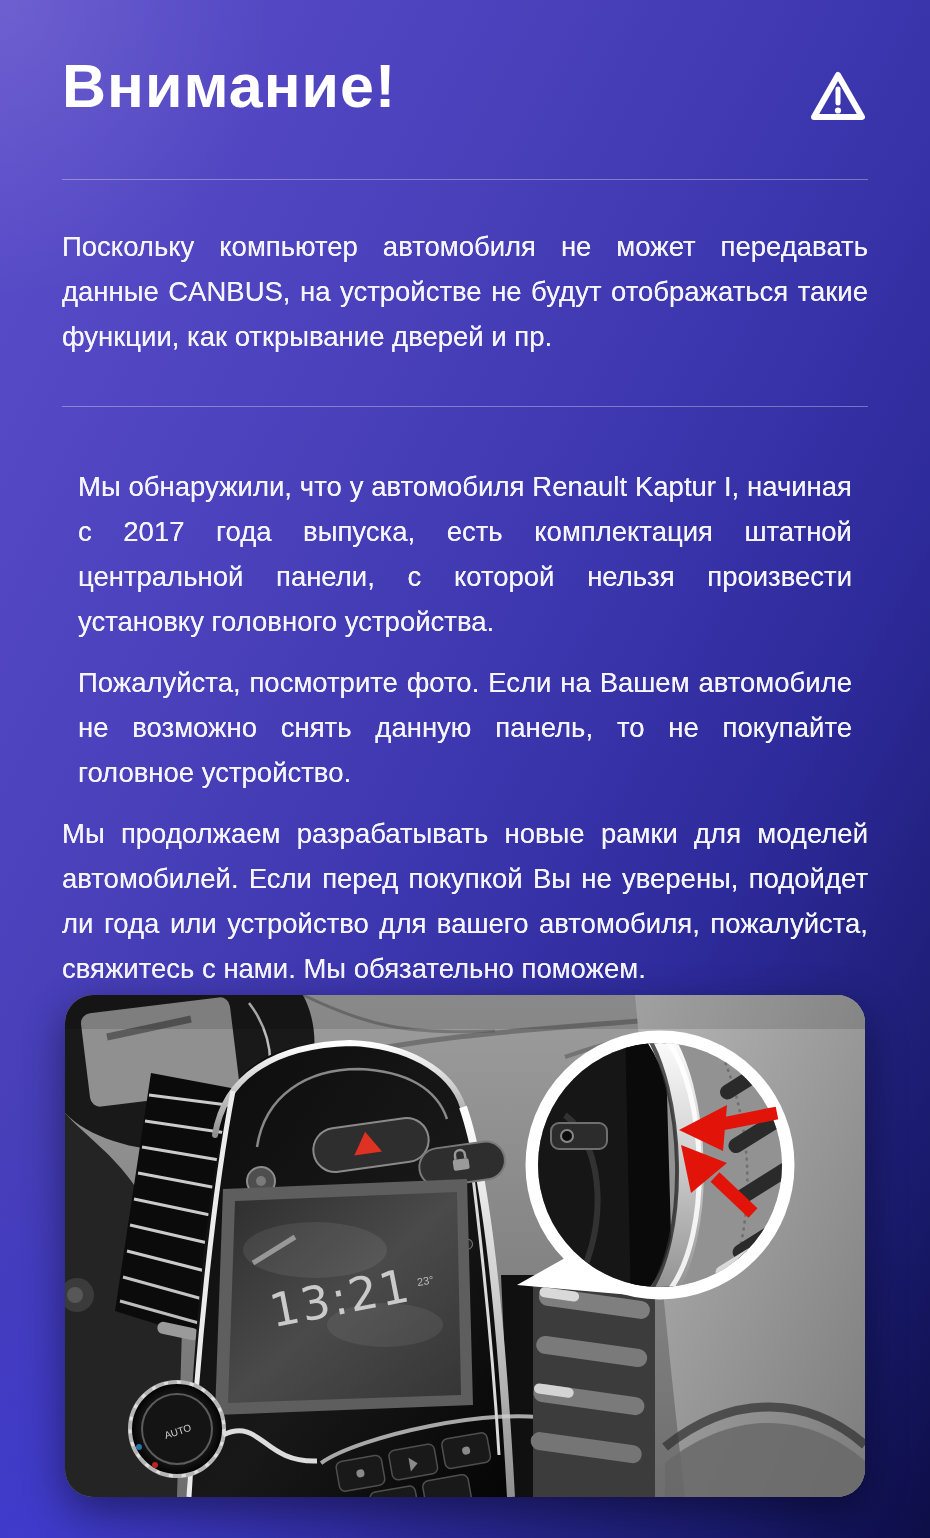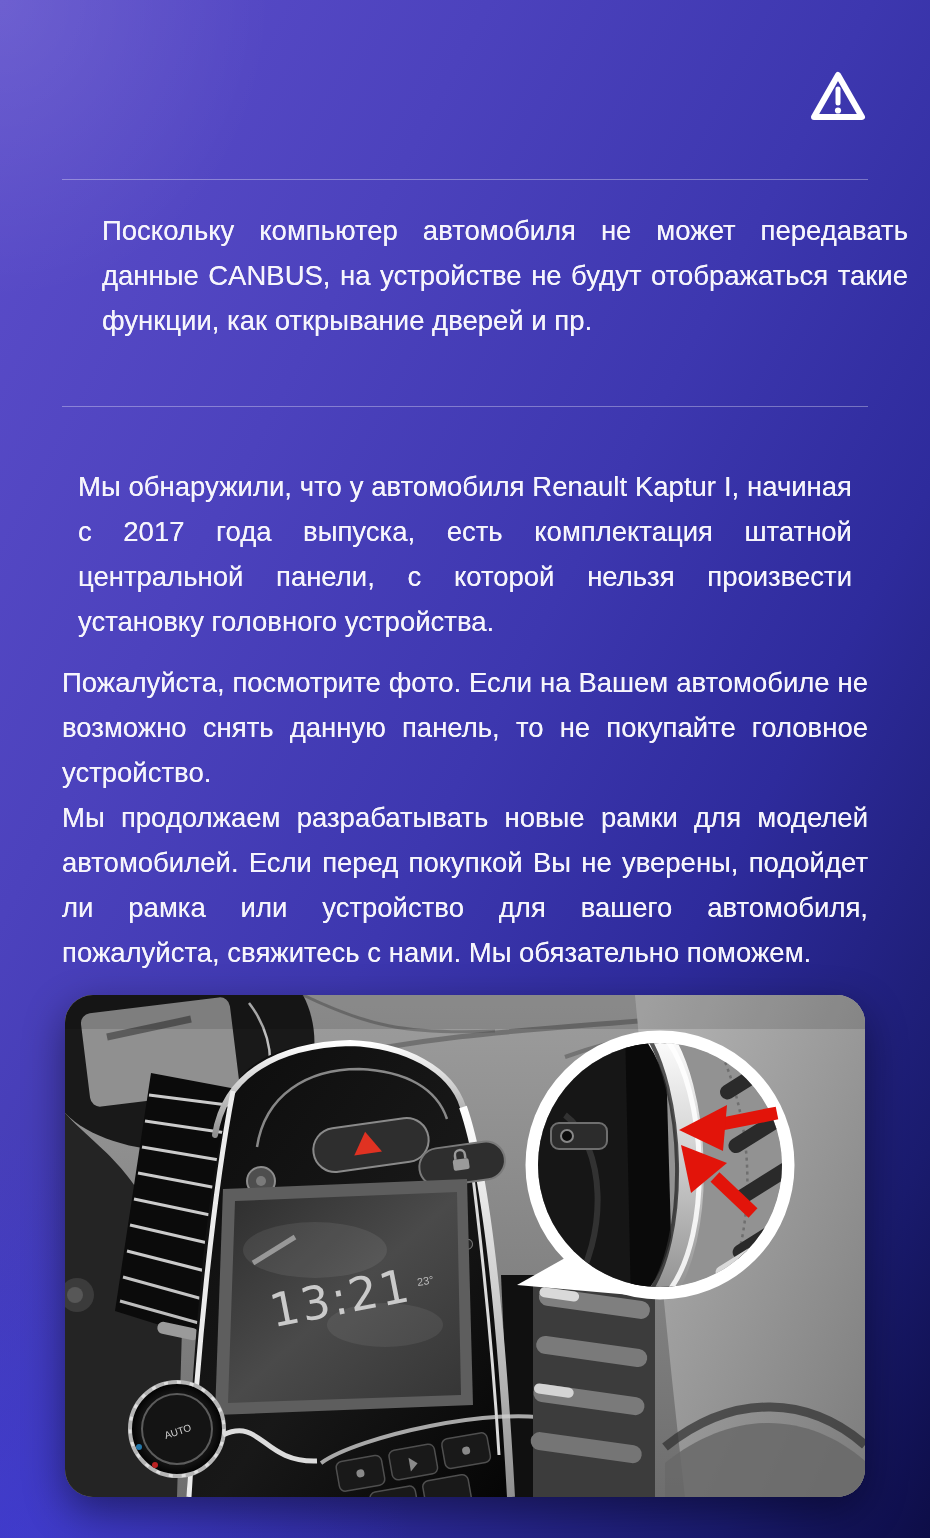--- a/index.html
+++ b/index.html
@@ -20,52 +20,53 @@
   }
   .warn-icon{position:absolute;top:70px;right:63px;}
   .divider{position:absolute;left:62px;right:62px;height:1px;background:rgba(255,255,255,0.33);}
   .divider.d1{top:179px;}
   .divider.d2{top:406px;}
   .copy{
     position:absolute;left:62px;width:806px;margin:0;
     font-size:27.5px;line-height:45px;text-align:justify;
     text-shadow:0 0 .5px rgba(255,255,255,.85);
   }
-  .copy.intro{top:208px;margin-left:40px;}
+  .copy.intro{top:224px;}
   .details{position:absolute;left:62px;top:448px;width:806px;}
   .details p{margin:0;}
   .photo{
     position:absolute;left:65px;top:995px;width:800px;height:502px;
     border-radius:28px;overflow:hidden;background:#7d7d7d;
     box-shadow:0 14px 40px rgba(0,0,10,0.45);
   }
   .photo svg{display:block;}
 </style>
 </head>
 <body>
 
 <div class="page">
 
+  <h1 class="page-title">Внимание!</h1>
 
   <svg class="warn-icon" width="58" height="54" viewBox="0 0 58 54">
     <path d="M29 5 L53 47 L5 47 Z" fill="none" stroke="#ffffff" stroke-width="6" stroke-linejoin="round"></path>
     <line x1="29" y1="19" x2="29" y2="33" stroke="#ffffff" stroke-width="5" stroke-linecap="round"></line>
     <circle cx="29" cy="40.5" r="3.1" fill="#ffffff"></circle>
   </svg>
 
   <div class="divider d1"></div>
 
   <p class="copy intro">Поскольку компьютер автомобиля не может передавать данные CANBUS, на устройстве не будут отображаться такие функции, как открывание дверей и пр.</p>
 
   <div class="divider d2"></div>
 
   <div class="details">
     <p class="copy2" style="margin:16px;font-size:27.5px;line-height:45px;text-align:justify;text-shadow:0 0 .5px rgba(255,255,255,.85);">Мы обнаружили, что у автомобиля Renault Kaptur I, начиная с 2017 года выпуска, есть комплектация штатной центральной панели, с которой нельзя произвести установку головного устройства.</p>
-    <p class="copy2" style="margin:0;font-size:27.5px;line-height:45px;text-align:justify;text-shadow:0 0 .5px rgba(255,255,255,.85);">Пожалуйста, посмотрите фото. Если на Вашем автомобиле не возможно снять данную панель, то не покупайте головное устройство.</p>
-    <p class="copy2" style="margin:0;font-size:27.5px;line-height:45px;text-align:justify;text-shadow:0 0 .5px rgba(255,255,255,.85);">Мы продолжаем разрабатывать новые рамки для моделей автомобилей. Если перед покупкой Вы не уверены, подойдет ли рамка или устройство для вашего автомобиля, пожалуйста, свяжитесь с нами. Мы обязательно поможем.</p>
+    <p class="copy2" style="margin:16px;font-size:27.5px;line-height:45px;text-align:justify;text-shadow:0 0 .5px rgba(255,255,255,.85);">Пожалуйста, посмотрите фото. Если на Вашем автомобиле не возможно снять данную панель, то не покупайте головное устройство.</p>
+    <p class="copy2" style="margin:0;font-size:27.5px;line-height:45px;text-align:justify;text-shadow:0 0 .5px rgba(255,255,255,.85);">Мы продолжаем разрабатывать новые рамки для моделей автомобилей. Если перед покупкой Вы не уверены, подойдет ли года или устройство для вашего автомобиля, пожалуйста, свяжитесь с нами. Мы обязательно поможем.</p>
   </div>
 
   <figure class="photo" style="margin:0">
     <svg width="800" height="502" viewBox="0 0 800 502">
       <defs>
         <linearGradient id="gDash" x1="0" y1="0" x2="0" y2="1">
           <stop offset="0" stop-color="#9d9d9d"></stop>
             <stop offset="1" stop-color="#6e6e6e"></stop>
         </linearGradient>
         <linearGradient id="gLeather" x1="0" y1="0" x2="1" y2="1">

